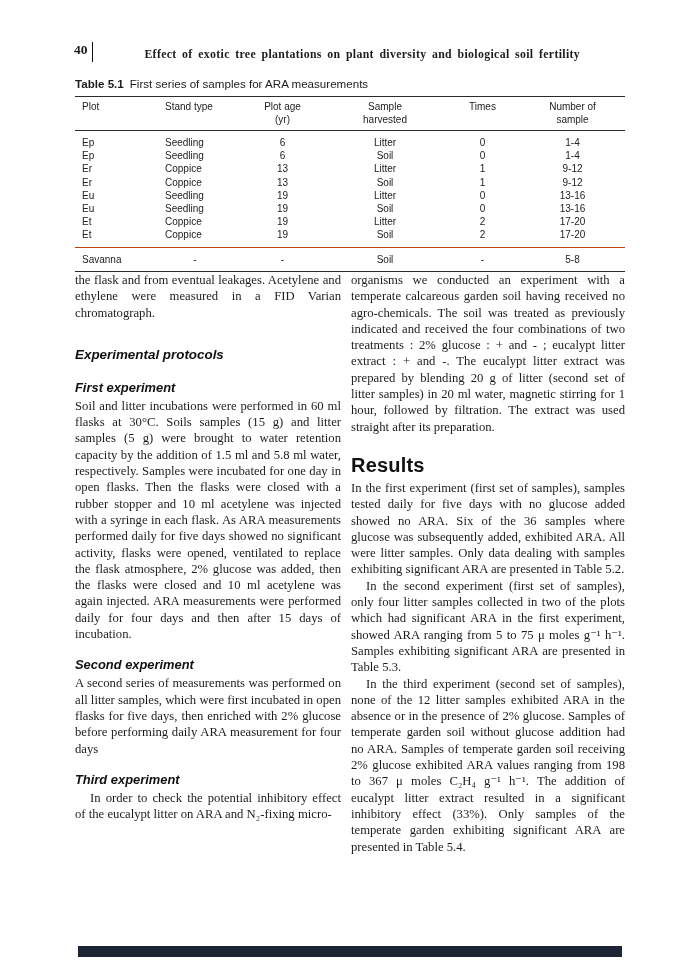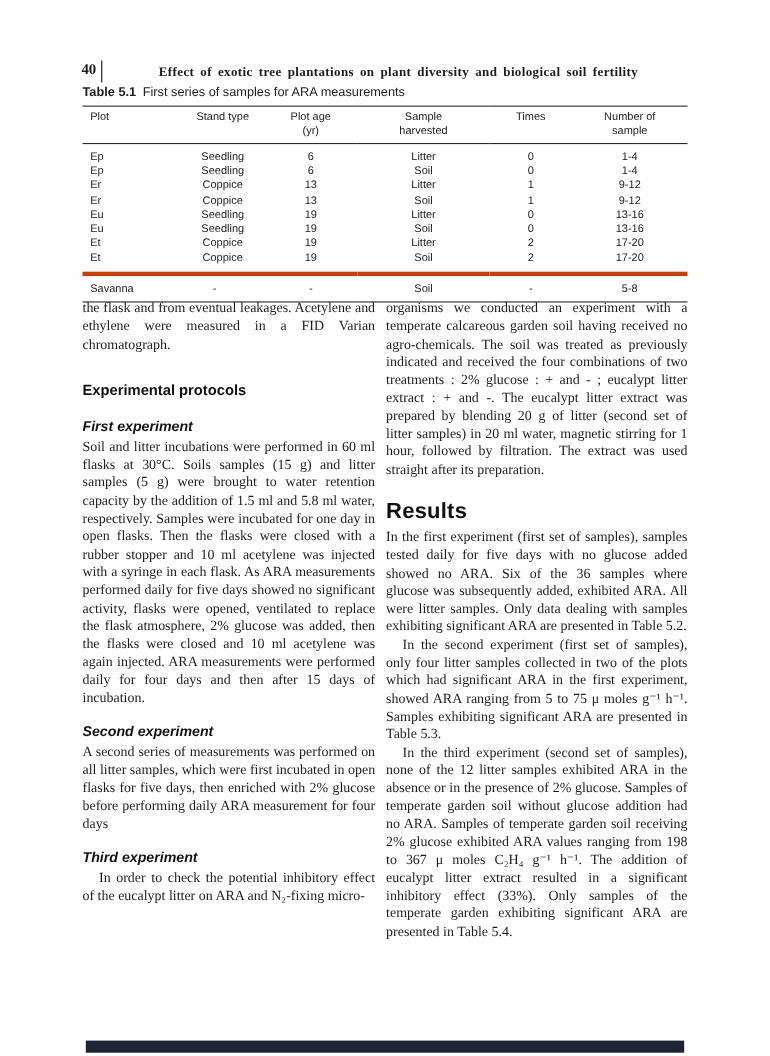--- a/index.html
+++ b/index.html
@@ -6,21 +6,21 @@
   body {
     width:700px; height:960px;
     background:#ffffff;
     position:relative;
     font-family:"Liberation Serif","DejaVu Serif",serif;
     color:#1c1c1c;
     overflow:hidden;
   }
 
   
-  .header { position:absolute; top:55px; left:74px; width:552px; display:flex; align-items:center; }
+  .header { position:absolute; top:42px; left:74px; width:552px; display:flex; align-items:flex-end; }
   .pageno {
     font-weight:bold; font-size:13.5px; line-height:16px;
     display:inline-block; padding-right:4px; height:20px;
     border-right:1.3px solid #111;
   }
   .running-title {
     flex:1; text-align:center;
     font-weight:bold; font-size:11.8px; line-height:16px;
     letter-spacing:0.35px; word-spacing:2.2px;
     padding-left:6px;
@@ -45,39 +45,39 @@
   tr.head td {
     border-top:1.4px solid #2a2a2a;
     border-bottom:1px solid #2a2a2a;
     padding-top:3px; padding-bottom:4px;
   }
   tr.head .hline { line-height:13px; }
   tbody tr td { line-height:13.2px;margin-top:25px; }
   tr.first-data td { padding-top:5px; }
   tr.last-data td { padding-bottom:5px; }
   tr.savanna td {
-    border-top:4px solid #c2410c;
+    border-top:1px solid #c2410c;
     border-bottom:1.4px solid #2a2a2a;
     padding-top:5px; padding-bottom:5px;
   }
   .c1 { text-align:left; padding-left:7px !important; }
-  .c2 { text-align:center; padding-left:15px !important; }
+  .c2 { text-align:left; padding-left:15px !important; }
   .cc { text-align:center; }
 
   
   .col { position:absolute; top:272px; }
   .col-left  { left:75px;  width:266px; }
   .col-right { left:351px; width:274px; }
   .col p {
     margin:0; font-size:12.7px; line-height:16.3px;
     text-align:justify; color:#1c1c1c;
   }
   .col p.indent { text-indent:15px; }
   h2,h3 { margin:0; font-family:"Liberation Sans","DejaVu Sans",sans-serif; color:#111; }
-  h2.section { font-size:13.4px; line-height:16px; margin:26px 0 17px; }
+  h2.section { font-size:13.4px; line-height:16px; margin:26px 0 17px;font-style:italic; }
   h3.sub { font-size:12.9px; line-height:15px; font-style:italic; margin:15px 0 3px; }
   h2.results { font-size:20px; line-height:22px; margin:19px 0 4px; letter-spacing:0.2px; }
 
   
   .scan-bar {
     position:absolute; left:78px; top:946px;
     width:544px; height:11px;
     background:#1d2535;
   }
 </style>

